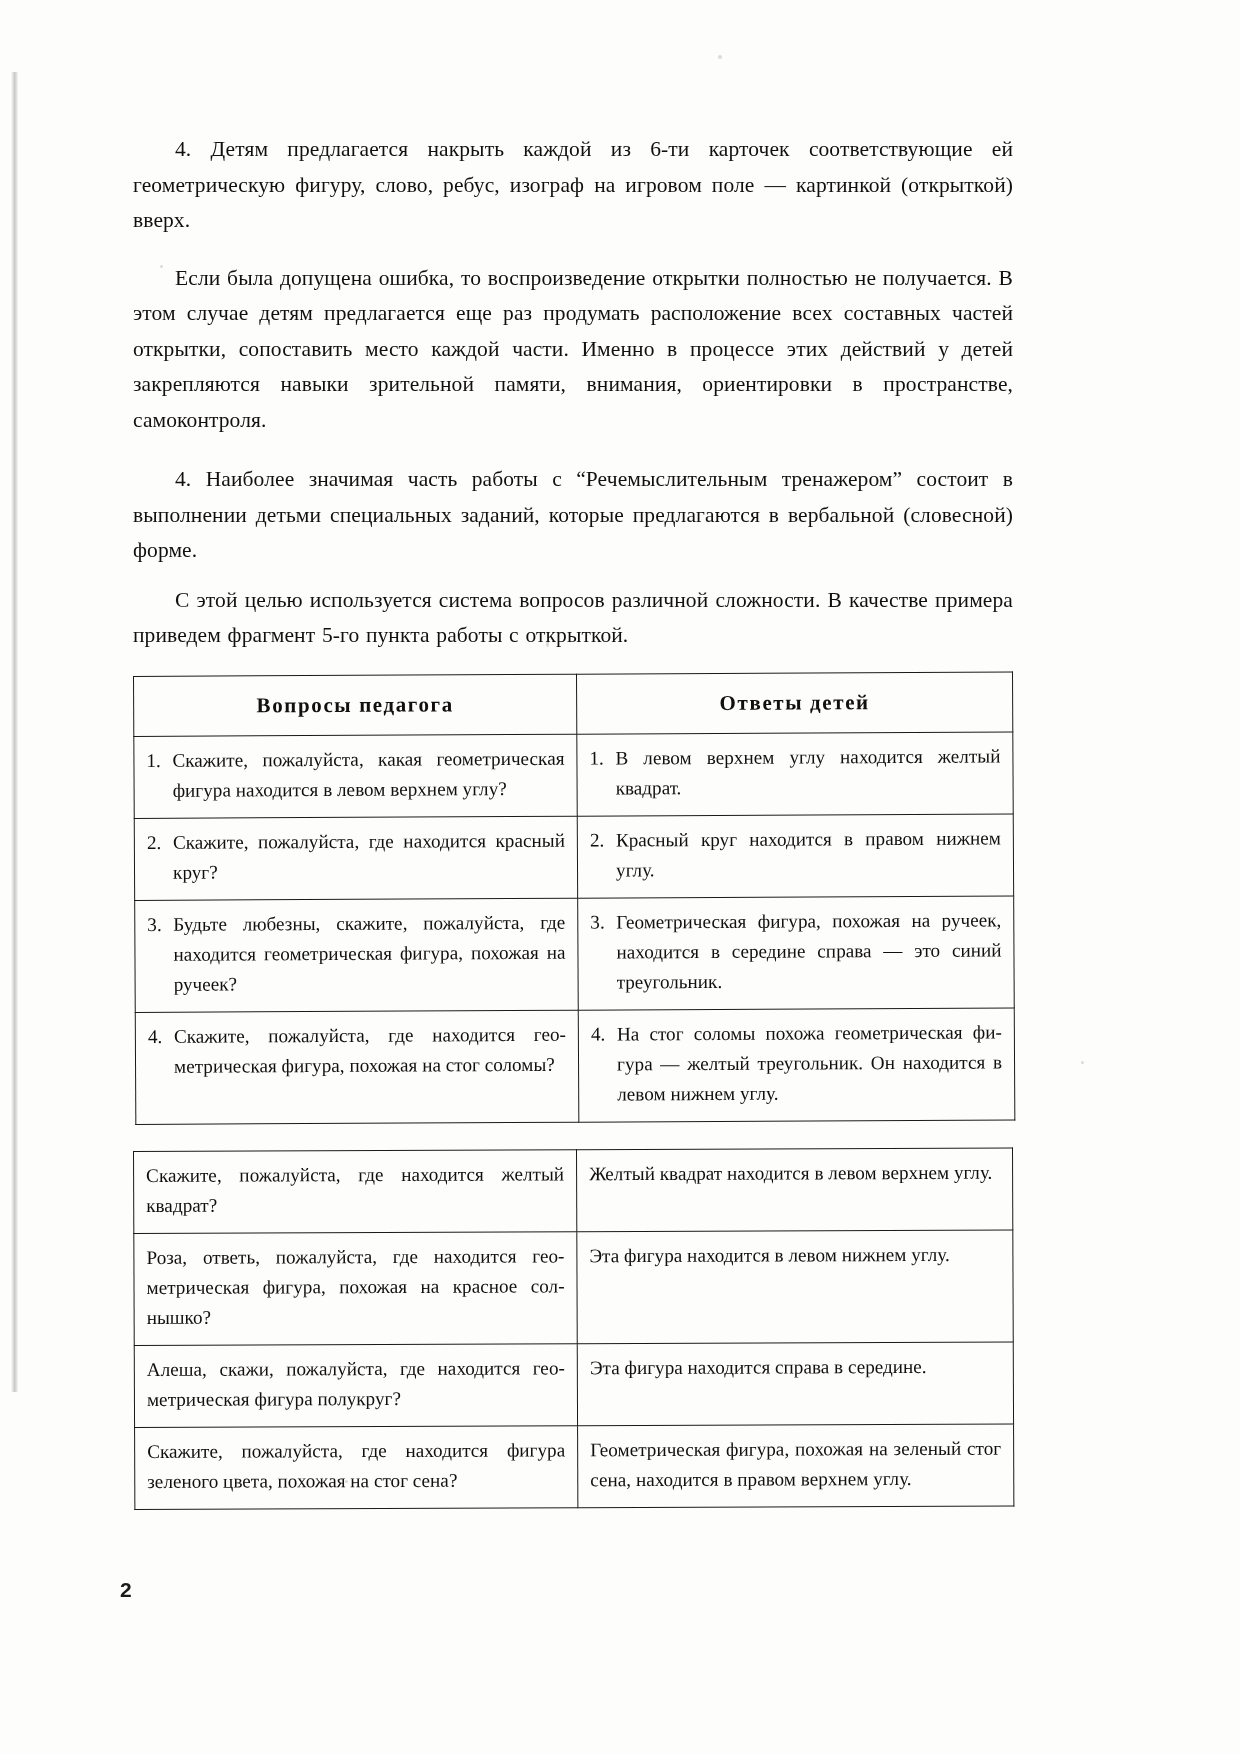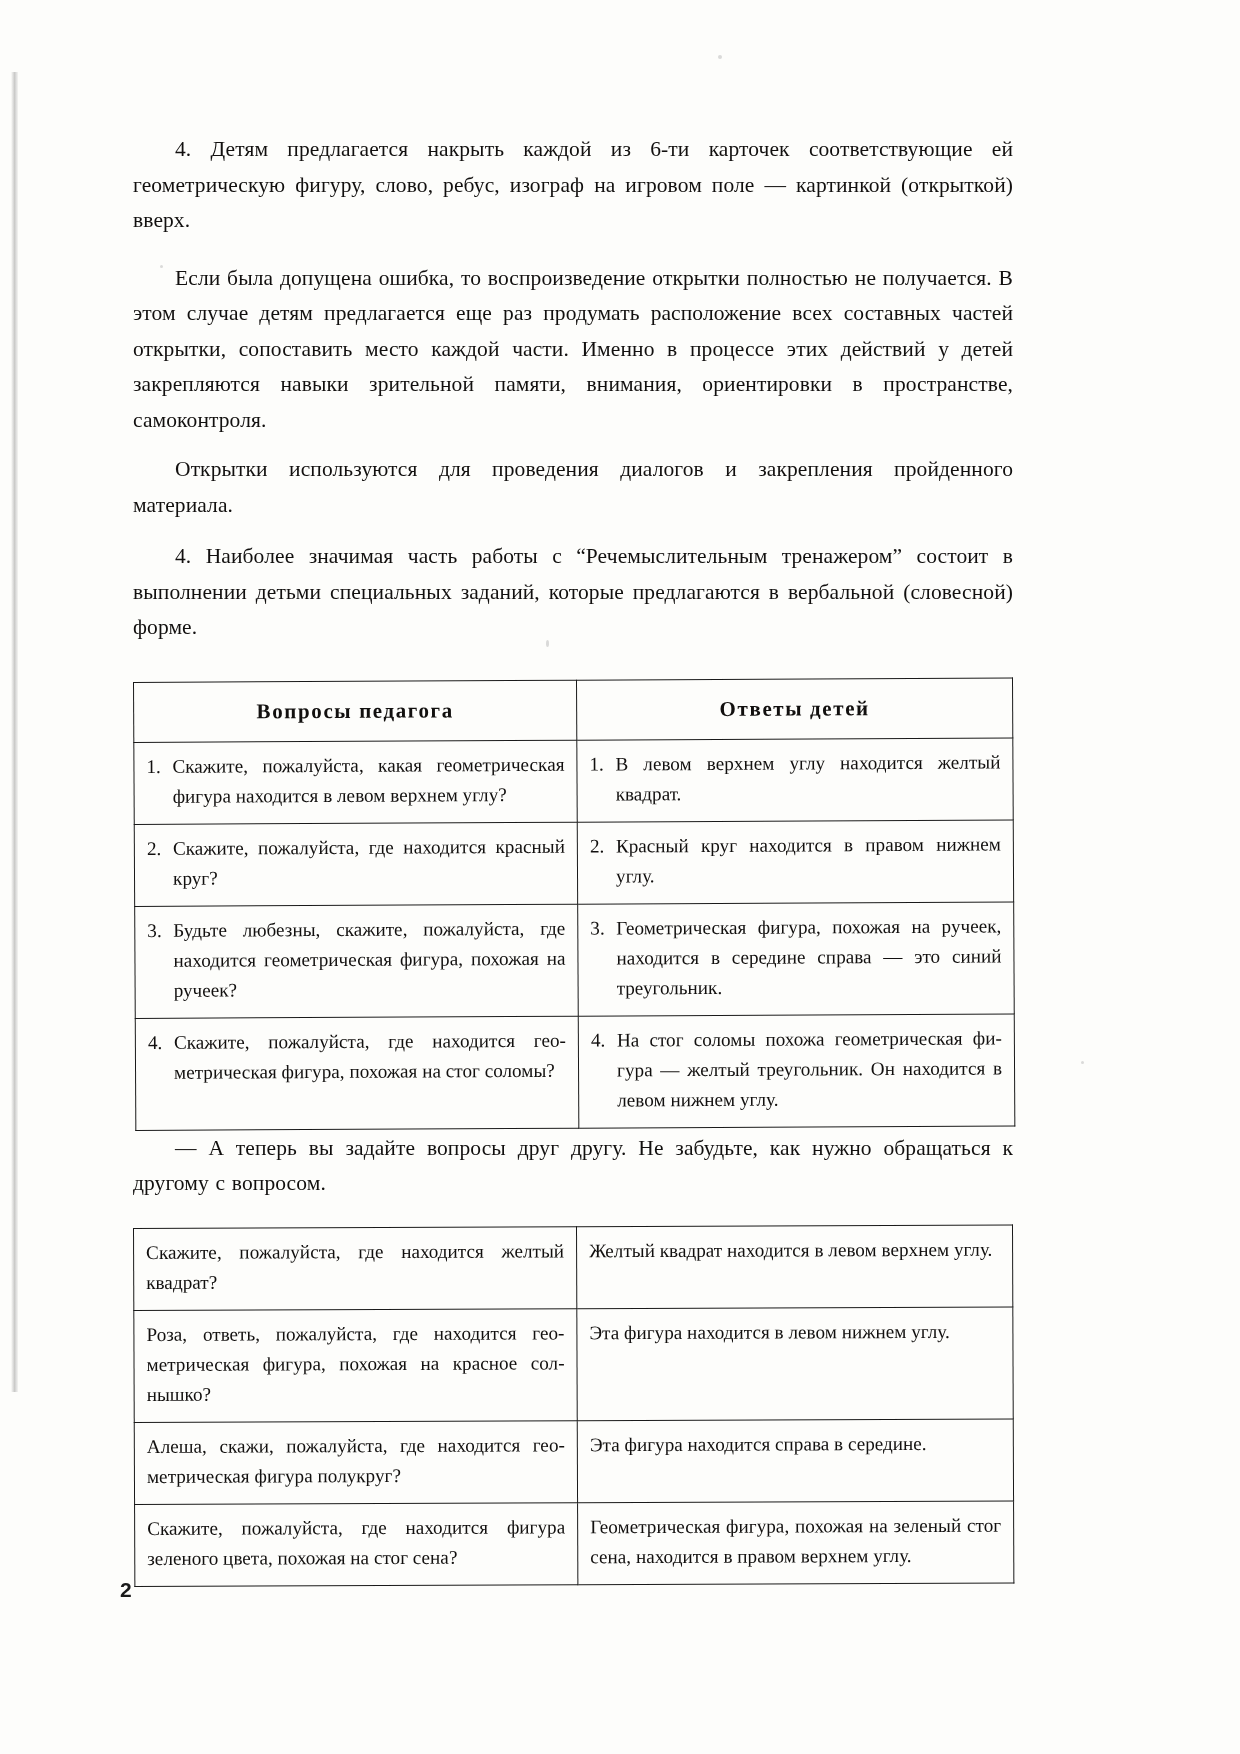--- a/index.html
+++ b/index.html
@@ -136,26 +136,26 @@
   <div class="content">
 
     <p class="body">4. Детям предлагается накрыть каждой из 6-ти карточек соответствующие ей геометрическую фигуру, слово, ребус, изограф на игровом поле — картинкой (от­крыткой) вверх.</p>
     <div class="para-gap-1"></div>
 
     <div class="para-gap-1"></div>
 
     <p class="body">Если была допущена ошибка, то воспроизведение открытки полностью не полу­чается. В этом случае детям предлагается еще раз продумать расположение всех составных частей открытки, сопоставить место каждой части. Именно в процессе этих действий у детей закрепляются навыки зрительной памяти, внимания, ориенти­ровки в пространстве, самоконтроля.</p>
     <div class="para-gap-1"></div>
 
-    <p class="body">Открытки используются для проведения диалогов и закрепления пройденного материала.</p>
     <div class="para-gap-2"></div>
 
     <p class="body">4. Наиболее значимая часть работы с “Речемыслительным тренажером” состоит в выполнении детьми специальных заданий, которые предлагаются в вербальной (словесной) форме.</p>
     <div class="para-gap-1"></div>
 
+    <p class="body">С этой целью используется система вопросов различной сложности. В качестве примера приведем фрагмент 5-го пункта работы с открыткой.</p>
 
     <div class="tbl-wrap skew-1">
       <table class="qa">
         <colgroup>
             <col class="c1">
             <col class="c2">
           </colgroup>
         <thead>
           <tr>
             <th>Вопросы педагога</th>
@@ -192,21 +192,20 @@
               <span class="numcell"><span class="num">4.</span><span>Скажите, пожалуйста, где находится гео­метрическая фигура, похожая на стог со­ломы?</span></span>
             </td>
             <td>
               <span class="numcell"><span class="num">4.</span><span>На стог соломы похожа геометрическая фи­гура — желтый треугольник. Он находится в левом нижнем углу.</span></span>
             </td>
           </tr>
         </tbody>
       </table>
     </div>
 
-    <p class="body mid-note">— А теперь вы задайте вопросы друг другу. Не забудьте, как нужно обращаться к другому с вопросом.</p>
 
     <div class="tbl-wrap t2wrap skew-2">
       <table class="qa">
         <colgroup>
             <col class="c1">
             <col class="c2">
           </colgroup>
         <tbody>
           <tr>
             <td>Скажите, пожалуйста, где находится желтый квадрат?</td>

